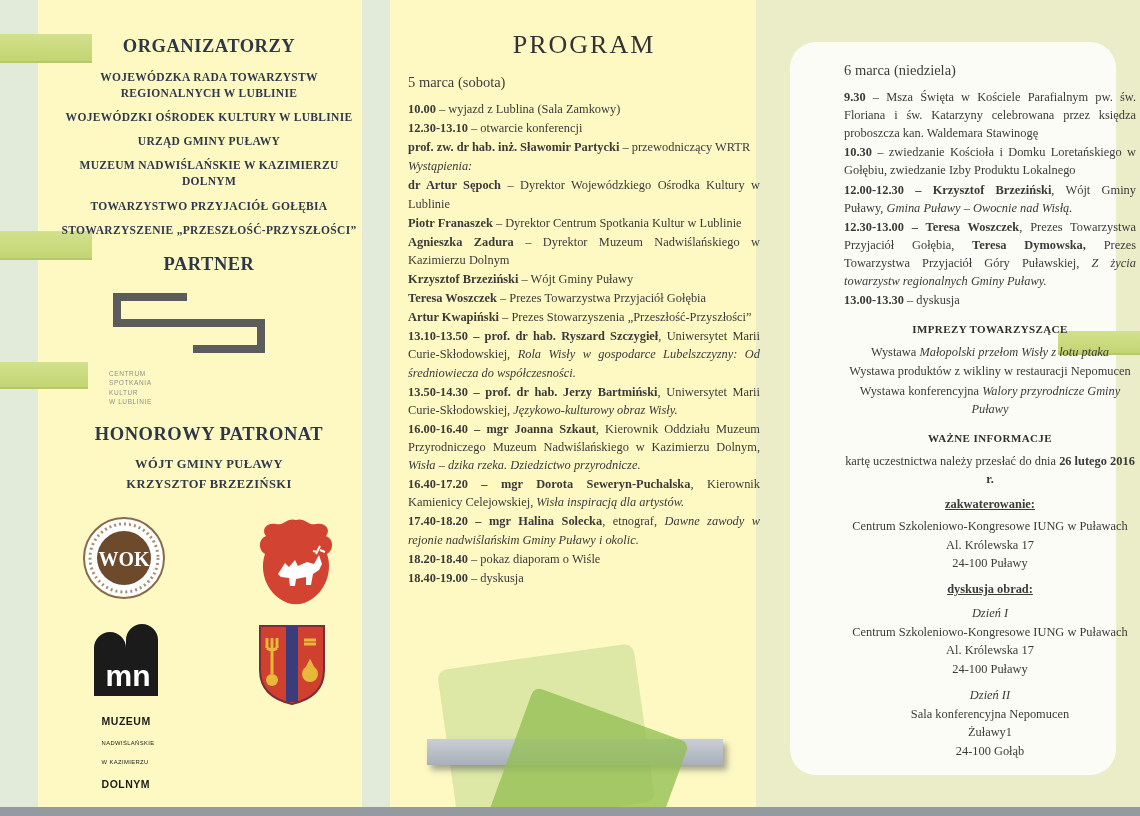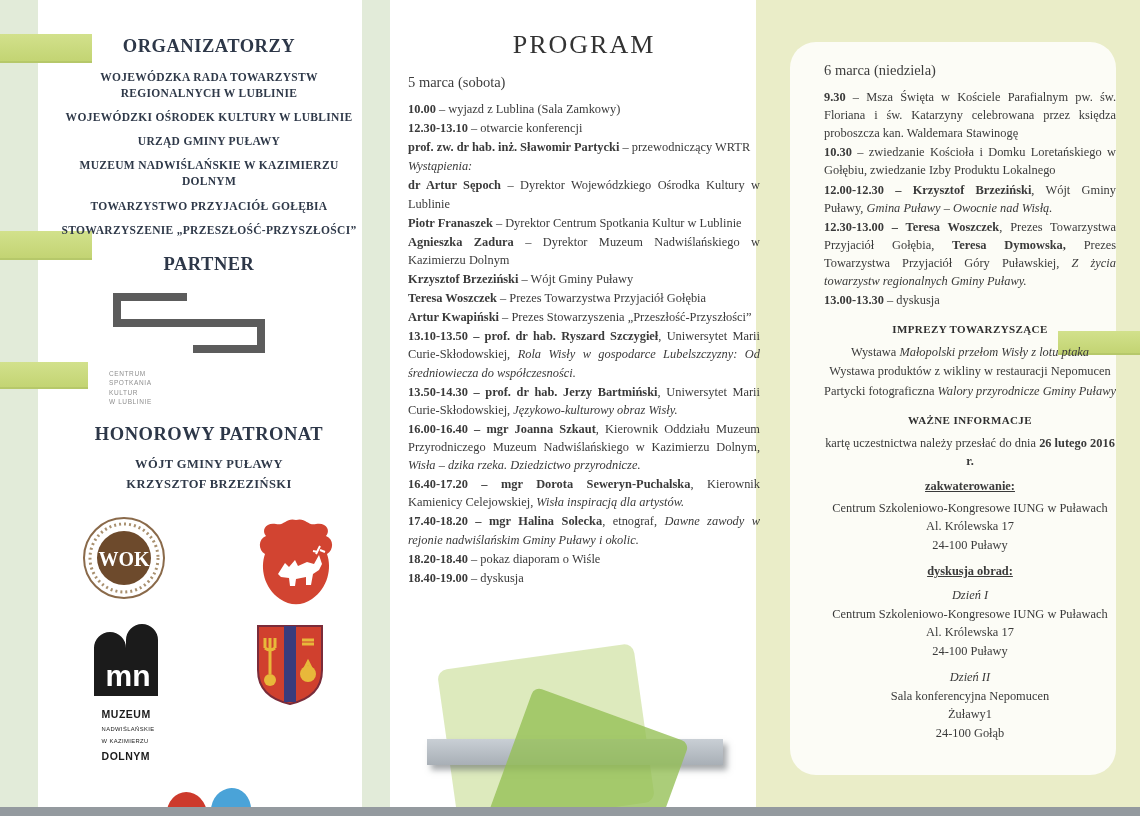--- a/index.html
+++ b/index.html
@@ -1,16 +1,16 @@
 <!DOCTYPE html>
 <html><head>
 <meta charset="utf-8">
 <style>
   html,body{margin:0;padding:0;background:#e8e8e8;}
-  .page{position:relative;width:1140px;height:816px;background:#ffffff;overflow:hidden;
+  .page{position:relative;width:1140px;height:816px;background:#fef9c3;overflow:hidden;
         font-family:"Liberation Serif",serif;color:#3a3a3a;}
 
   
   .left-strip{position:absolute;left:0;top:0;width:38px;height:100%;background:#e2ebd9;}
   .divider-strip{position:absolute;left:362px;top:0;width:28px;height:100%;background:#e2ebd9;}
   .right-bg{position:absolute;left:756px;top:0;width:384px;height:100%;background:#eaedc8;}
   .white-panel{position:absolute;left:790px;top:42px;width:326px;height:733px;
                background:#fcfcf6;border-radius:26px;}
   .bottom-bar{position:absolute;left:0;bottom:0;width:100%;height:9px;background:#949a9f;z-index:6;}
   .accent{position:absolute;background:linear-gradient(180deg,#d2e18c,#c3d473);
@@ -38,21 +38,21 @@
   .partner-title{margin-top:16px;}
   .csk-block{margin-top:14px;width:200px;margin-left:auto;margin-right:auto;text-align:left;}
   .csk-caption{margin-top:8px;}
   .csk-line{font-size:6.5px;letter-spacing:.6px;color:#8f8f8f;line-height:1.45;margin:0;
             font-family:"Liberation Sans",sans-serif;}
   .patron-line{font-size:12.5px;font-weight:bold;color:#2f3949;letter-spacing:.4px;margin:5px 0;}
   .logo-grid{margin-top:24px;display:flex;flex-direction:column;gap:14px;align-items:center;}
   .logo-row{display:flex;gap:90px;align-items:flex-start;justify-content:center;}
   .logo-cell{display:flex;flex-direction:column;align-items:center;}
   .mn-caption{margin-top:5px;text-align:left;font-family:"Liberation Sans",sans-serif;color:#1b1b1b;}
-  .mn-caption p{margin:5px;line-height:1.2;}
+  .mn-caption p{margin:12px;line-height:1.2;}
   .mn-caption p:nth-child(1),.mn-caption p:nth-child(4){font-size:10.5px;font-weight:bold;letter-spacing:.5px;}
   .mn-caption p:nth-child(2),.mn-caption p:nth-child(3){font-size:5.8px;letter-spacing:.4px;}
   .gmina-block{margin-top:16px;}
   .gmina-blobs{position:relative;width:120px;height:62px;margin:0 auto;}
   .blob{position:absolute;width:40px;height:44px;}
   .blob-red{left:18px;top:8px;background:#cd3a2c;border-radius:55% 55% 18% 55%;transform:rotate(-12deg);}
   .blob-red::after{content:'';position:absolute;right:-4px;bottom:-8px;width:12px;height:16px;
                    background:#cd3a2c;border-radius:0 0 60% 60%;}
   .blob-blue{left:62px;top:4px;background:#4aa3d8;border-radius:55% 55% 55% 18%;transform:rotate(10deg);}
   .blob-blue::after{content:'';position:absolute;left:-2px;bottom:-10px;width:12px;height:18px;
@@ -61,21 +61,21 @@
   
   .mid-col{position:absolute;left:408px;top:30px;width:352px;z-index:4;}
   .program-title{font-size:26px;letter-spacing:2px;text-align:center;color:#333;margin:0 0 14px;font-weight:normal;}
   .day-label{font-size:14.5px;color:#3d3d3d;margin:0 0 9px;}
   .entry{font-size:12.4px;line-height:1.46;color:#3a3a3a;text-align:justify;margin:0 0 1px;}
   .entry .b{font-weight:bold;}
   .entry .i{font-style:italic;}
   .center{text-align:center;}
 
   
-  .panel-col{position:absolute;left:824px;top:62px;width:292px;z-index:4;}
+  .panel-col{position:absolute;left:844px;top:62px;width:292px;z-index:4;}
   .sec-title{font-weight:bold;font-size:11px;text-align:center;letter-spacing:.4px;
              color:#2f2f2f;margin:14px 0 8px;}
   .u-label{font-weight:bold;text-decoration:underline;text-align:center;font-size:12.4px;margin:9px 0 5px;}
   .addr{font-size:12.4px;text-align:center;line-height:1.5;margin:0;}
   .it-label{font-style:italic;text-align:center;font-size:12.4px;margin:9px 0 2px;}
 </style>
 </head>
 <body>
 
 <div class="page">
@@ -206,21 +206,21 @@
         <p class="entry"><span class="b">10.30</span><span> – zwiedzanie Kościoła i Domku Loretańskiego w Gołębiu, zwiedzanie Izby Produktu Lokalnego</span></p>
         <p class="entry"><span class="b">12.00-12.30 – Krzysztof Brzeziński</span><span>, Wójt Gminy Puławy, </span><span class="i">Gmina Puławy – Owocnie nad Wisłą.</span></p>
         <p class="entry"><span class="b">12.30-13.00 – Teresa Woszczek</span><span>, Prezes Towarzystwa Przyjaciół Gołębia, </span><span class="b">Teresa Dymowska,</span><span> Prezes Towarzystwa Przyjaciół Góry Puławskiej, </span><span class="i">Z życia towarzystw regionalnych Gminy Puławy.</span></p>
         <p class="entry"><span class="b">13.00-13.30</span><span> – dyskusja</span></p>
       </div>
 
     <p class="sec-title">IMPREZY TOWARZYSZĄCE</p>
     <div id="events-list">
         <p class="entry center"><span>Wystawa </span><span class="i">Małopolski przełom Wisły z lotu ptaka</span></p>
         <p class="entry center"><span>Wystawa produktów z wikliny w restauracji Nepomucen</span></p>
-        <p class="entry center"><span>Partycki fotograficzna </span><span class="i">Walory przyrodnicze Gminy Puławy</span></p>
+        <p class="entry center"><span>Wystawa konferencyjna </span><span class="i">Walory przyrodnicze Gminy Puławy</span></p>
       </div>
 
     <p class="sec-title">WAŻNE INFORMACJE</p>
     <div id="info-line">
         <p class="entry center"><span>kartę uczestnictwa należy przesłać do dnia </span><span class="b">26 lutego 2016 r.</span></p>
       </div>
 
     <p class="u-label">zakwaterowanie:</p>
     <div id="accom-lines">
         <p class="addr">Centrum Szkoleniowo-Kongresowe IUNG w Puławach</p>

